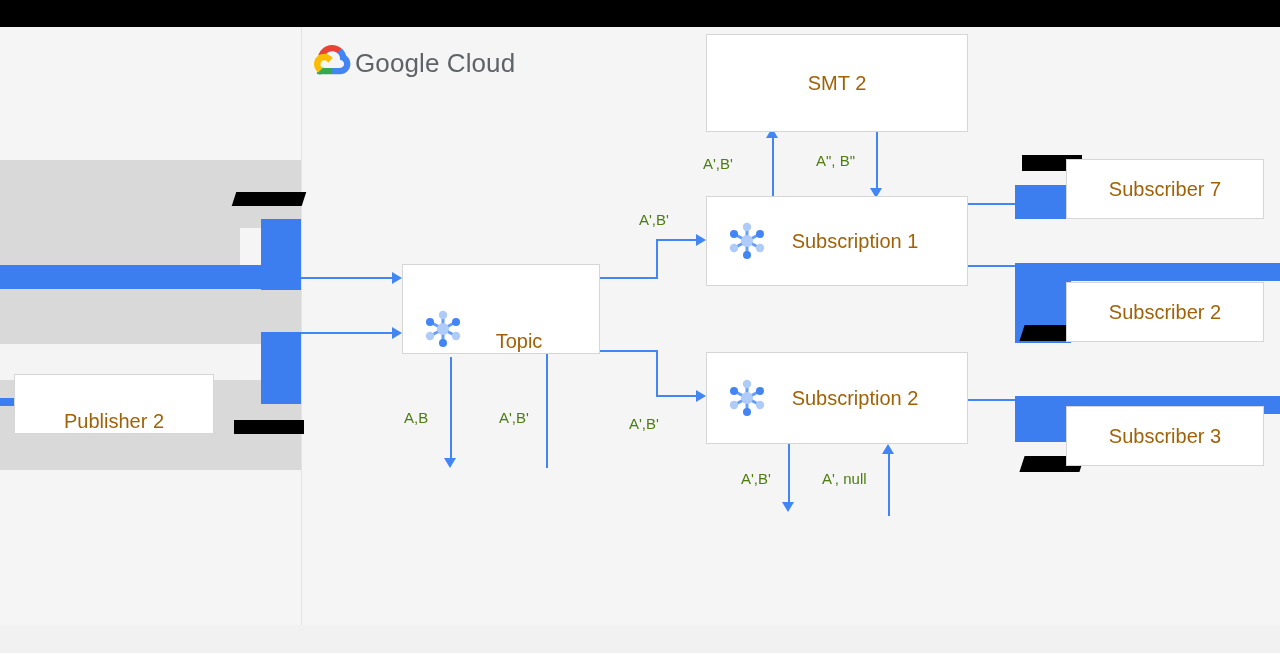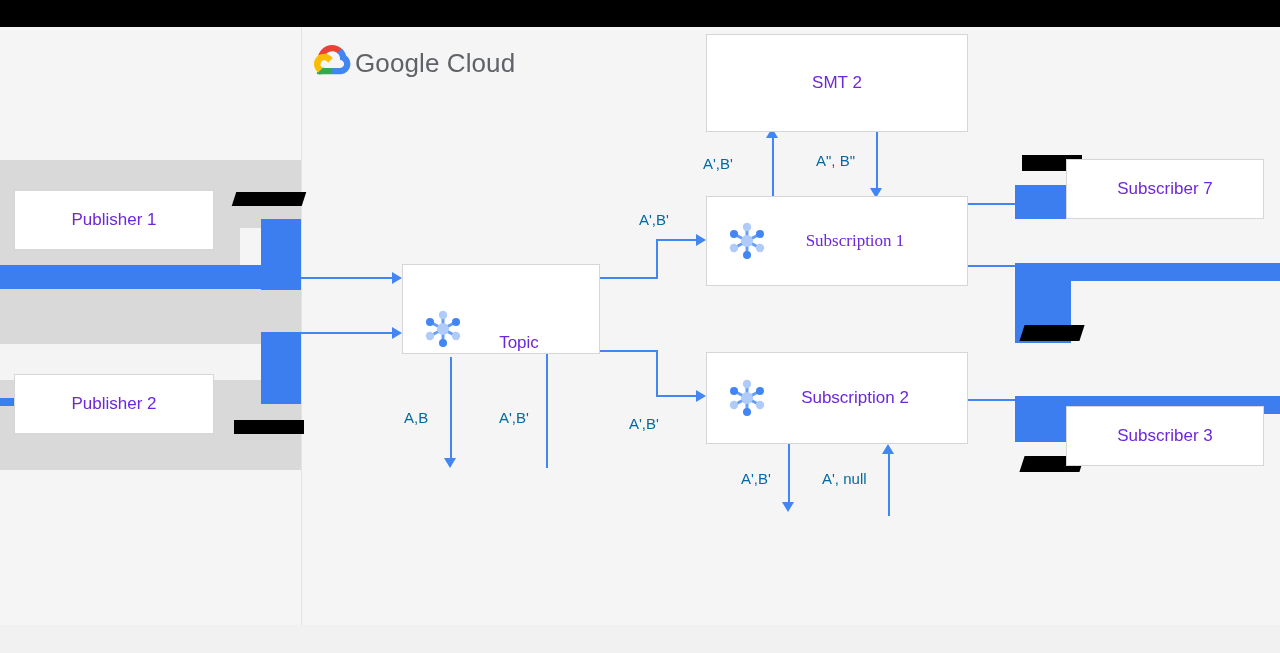--- a/index.html
+++ b/index.html
@@ -19,40 +19,40 @@
   .bottom-strip{position:absolute;left:0;top:625px;width:1280px;height:28px;background:#f1f1f1;}
 
   
   .gc-logo{position:absolute;left:311px;top:42px;display:flex;align-items:center;gap:0;}
   .gc-word{font-size:26px;color:#5f6368;letter-spacing:.1px;white-space:nowrap;}
   .gc-word b{font-weight:400;color:#5f6368;}
 
   
   .node{position:absolute;background:#fff;border:1px solid #d6d6d6;
     display:flex;align-items:center;box-sizing:border-box;}
-  .node .lbl{font-size:17px;color:#6d28d9;white-space:nowrap;}
+  .node .lbl{font-size:20px;color:#a16207;white-space:nowrap;}
   .node.center .lbl{margin:0 auto;}
   .node.icon-left{padding-left:16px;}
   .node.icon-left .lbl{margin-left:auto;margin-right:auto;transform:translateX(-14px);}
 
   
   .psicon{position:relative;width:48px;height:48px;flex:0 0 48px;}
   .psicon svg{display:block;width:48px;height:48px;}
 
   
   .ln{position:absolute;background:#4285f4;}
   .lnh{height:2px;}
   .lnv{width:2px;}
   .arw{position:absolute;width:0;height:0;}
   .arw-r{border-top:6px solid transparent;border-bottom:6px solid transparent;border-left:10px solid #4285f4;}
   .arw-d{border-left:6px solid transparent;border-right:6px solid transparent;border-top:10px solid #4285f4;}
   .arw-u{border-left:6px solid transparent;border-right:6px solid transparent;border-bottom:10px solid #4285f4;}
 
   
-  .elbl{position:absolute;font-size:15px;color:#0369a1;white-space:nowrap;}
+  .elbl{position:absolute;font-size:15px;color:#4d7c0f;white-space:nowrap;}
 
   
   .art{position:absolute;}
   .art-gray{background:#d9d9d9;}
   .art-blue{background:#3c7ef0;}
   .art-black{background:#000;}
   .art-lt{background:#f4f4f4;}
   .art-skew{transform:skewX(-18deg);}
 </style>
 </head>
@@ -135,25 +135,22 @@
   <div class="art art-blue" style="left:1015px;top:185px;width:56px;height:34px;"></div>
   <div class="art art-blue" style="left:1015px;top:263px;width:265px;height:18px;"></div>
   <div class="art art-blue" style="left:1015px;top:263px;width:56px;height:80px;"></div>
   <div class="art art-blue" style="left:1015px;top:396px;width:265px;height:18px;"></div>
   <div class="art art-blue" style="left:1015px;top:396px;width:56px;height:46px;"></div>
 
   <div class="art art-black" style="left:1022px;top:155px;width:60px;height:16px;"></div>
   <div class="art art-black art-skew" style="left:1022px;top:325px;width:60px;height:16px;"></div>
   <div class="art art-black art-skew" style="left:1022px;top:456px;width:60px;height:16px;"></div>
 
-  <div class="node center" style="left:14px;top:190px;width:200px;height:60px;">
-    <span class="lbl">Publisher 1</span>
-  </div>
-
-  <div class="node center" style="left:14px;top:374px;width:200px;height:60px;">
+
+  <div class="node center" style="left:14px;top:374px;width:200px;height:60px;align-items:flex-end;">
     <span class="lbl">Publisher 2</span>
   </div>
 
   <div class="node icon-left" style="left:402px;top:264px;width:198px;height:90px;align-items:flex-end;">
     <span class="psicon">
       <svg viewBox="0 0 48 48" aria-hidden="true">
         <g stroke="#669df6" stroke-width="3" stroke-linecap="round">
           <line x1="24" y1="24" x2="24" y2="12"></line>
           <line x1="24" y1="24" x2="24" y2="36"></line>
           <line x1="24" y1="24" x2="13" y2="18"></line>
@@ -172,21 +169,21 @@
     </span>
     <span class="lbl">Topic</span>
   </div>
 
 
   <div class="node center" style="left:706px;top:34px;width:262px;height:98px;">
     <span class="lbl">SMT 2</span>
   </div>
 
 
-  <div class="node icon-left" style="left:706px;top:196px;width:262px;height:90px;font-family:Liberation Serif, serif;">
+  <div class="node icon-left" style="left:706px;top:196px;width:262px;height:90px;">
     <span class="psicon">
       <svg viewBox="0 0 48 48" aria-hidden="true">
         <g stroke="#669df6" stroke-width="3" stroke-linecap="round">
           <line x1="24" y1="24" x2="24" y2="12"></line>
           <line x1="24" y1="24" x2="24" y2="36"></line>
           <line x1="24" y1="24" x2="13" y2="18"></line>
           <line x1="24" y1="24" x2="35" y2="18"></line>
           <line x1="24" y1="24" x2="13" y2="30"></line>
           <line x1="24" y1="24" x2="35" y2="30"></line>
         </g>
@@ -222,20 +219,23 @@
         <circle cx="37" cy="31" r="4.2" fill="#aecbfa"></circle>
       </svg>
     </span>
     <span class="lbl">Subscription 2</span>
   </div>
 
   <div class="node center" style="left:1066px;top:159px;width:198px;height:60px;">
     <span class="lbl">Subscriber 7</span>
   </div>
 
+  <div class="node center" style="left:1066px;top:282px;width:198px;height:60px;">
+    <span class="lbl">Subscriber 2</span>
+  </div>
 
   <div class="node center" style="left:1066px;top:406px;width:198px;height:60px;">
     <span class="lbl">Subscriber 3</span>
   </div>
 
   <div class="elbl" style="left:703px;top:155px;">A',B'</div>
   <div class="elbl" style="left:816px;top:152px;">A", B"</div>
   <div class="elbl" style="left:639px;top:211px;">A',B'</div>
   <div class="elbl" style="left:404px;top:409px;">A,B</div>
   <div class="elbl" style="left:499px;top:409px;">A',B'</div>

